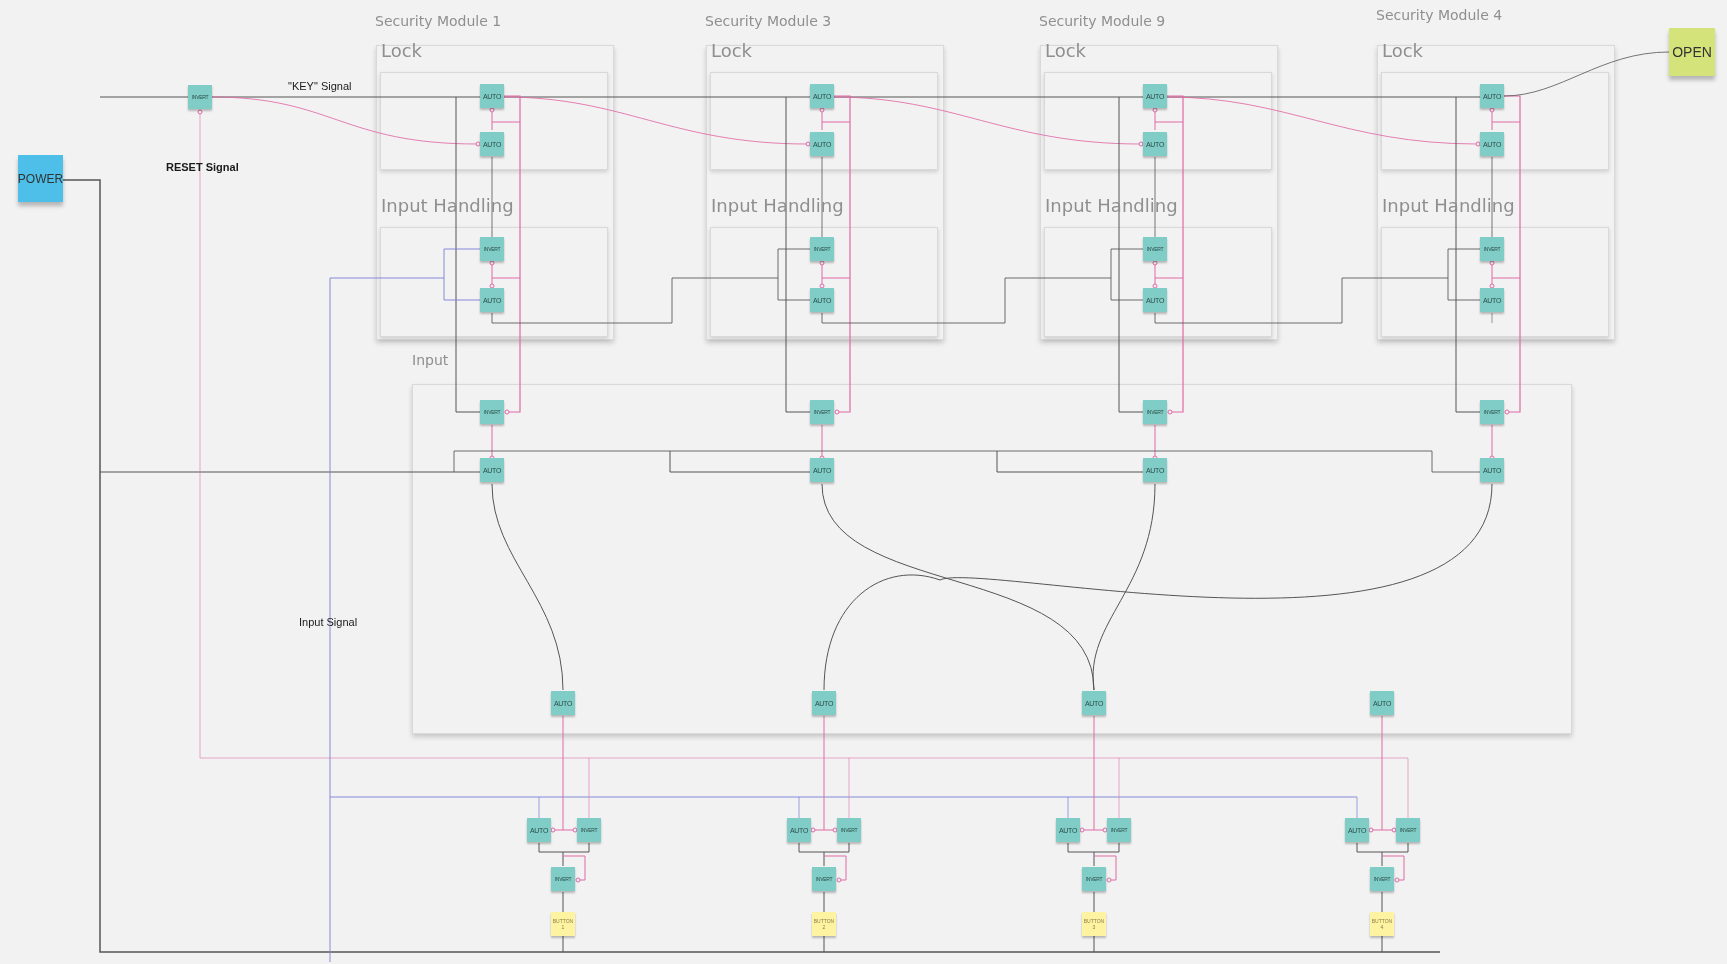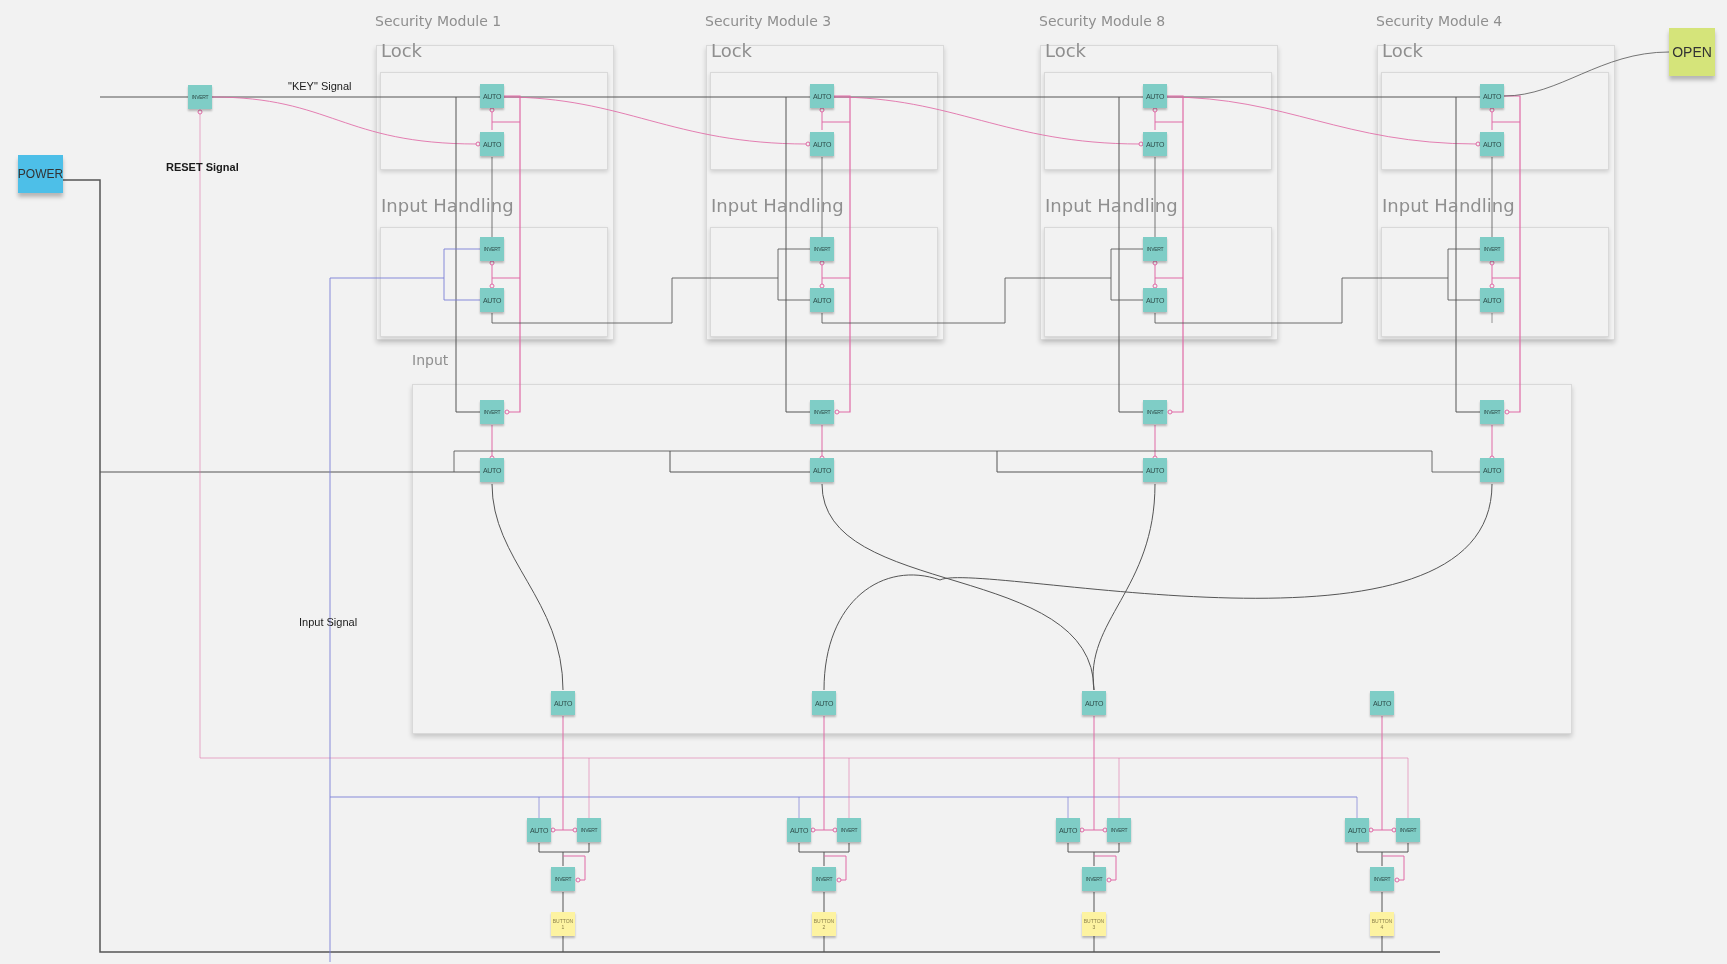--- a/index.html
+++ b/index.html
@@ -5,21 +5,21 @@
   html,body{margin:0;padding:0;}
   body{width:1727px;height:964px;background:#f2f2f2;position:relative;overflow:hidden;font-family:"DejaVu Sans","Liberation Sans",sans-serif;}
   #wires{position:absolute;left:0;top:0;width:1727px;height:964px;z-index:2;pointer-events:none;}
   .frame{position:absolute;border:1.5px solid #d9d9d9;background:#f2f2f2;box-shadow:0 3px 5px rgba(0,0,0,0.18);z-index:1;}
   .frame-title{position:absolute;color:#8f8f8f;font-size:14px;white-space:nowrap;z-index:1;font-family:"DejaVu Sans",sans-serif;}
   .frame-inner-title{position:absolute;color:#8f8f8f;font-size:18px;white-space:nowrap;z-index:3;}
   .node{position:absolute;width:24px;height:24px;background:#7fcdc6;box-shadow:0 2px 2px rgba(0,0,0,0.25);z-index:4;display:flex;align-items:center;justify-content:center;font-size:7px;color:#2e4d4a;letter-spacing:-0.3px;font-family:"Liberation Sans",sans-serif;overflow:hidden;}
   .node.invert{font-size:5px;}
   .button-note{position:absolute;width:24px;height:24px;background:#fdf3a1;box-shadow:0 2px 2px rgba(0,0,0,0.25);z-index:4;display:flex;align-items:center;justify-content:center;text-align:center;font-size:5px;line-height:6px;color:#8a7f4a;font-family:"Liberation Sans",sans-serif;}
   .big-note{position:absolute;display:flex;align-items:center;justify-content:center;box-shadow:0 4px 4px rgba(0,0,0,0.25);z-index:4;font-family:"Liberation Sans",sans-serif;color:#333;}
-  .power{left:18px;top:155px;width:45px;height:38px;background:#4dbfe8;font-size:12px;}
+  .power{left:18px;top:155px;width:45px;height:47px;background:#4dbfe8;font-size:12px;}
   .open{left:1669px;top:28px;width:46px;height:48px;background:#d5e47a;font-size:14px;}
   .label{position:absolute;font-size:11px;color:#1a1a1a;z-index:5;white-space:nowrap;background:transparent;font-family:"Liberation Sans",sans-serif;}
 </style>
 </head>
 <body>
 
 <div class="big-note power">POWER</div>
 <div class="big-note open">OPEN</div>
 
 <div class="label" style="left:288px;top:80px;">"KEY" Signal</div>
@@ -42,31 +42,31 @@
     <div class="frame-title" style="left:705px;top:13px;">Security Module 3</div>
     <div class="frame" style="left:706px;top:45px;width:236px;height:293px;"></div>
     <div class="frame-inner-title" style="left:711px;top:40px;">Lock</div>
     <div class="frame" style="left:710px;top:72px;width:226px;height:96px;box-shadow:0 2px 4px rgba(0,0,0,0.15);"></div>
     <div class="frame-inner-title" style="left:711px;top:195px;">Input Handling</div>
     <div class="frame" style="left:710px;top:227px;width:226px;height:108px;box-shadow:0 2px 4px rgba(0,0,0,0.15);"></div>
     <div class="node" style="left:810px;top:84px;">AUTO</div>
     <div class="node" style="left:810px;top:132px;">AUTO</div>
     <div class="node invert" style="left:810px;top:237px;">INVERT</div>
     <div class="node" style="left:810px;top:288px;">AUTO</div>
-    <div class="frame-title" style="left:1039px;top:13px;">Security Module 8</div>
+    <div class="frame-title" style="left:1039px;top:13px;">Security Module 9</div>
     <div class="frame" style="left:1040px;top:45px;width:236px;height:293px;"></div>
     <div class="frame-inner-title" style="left:1045px;top:40px;">Lock</div>
     <div class="frame" style="left:1044px;top:72px;width:226px;height:96px;box-shadow:0 2px 4px rgba(0,0,0,0.15);"></div>
     <div class="frame-inner-title" style="left:1045px;top:195px;">Input Handling</div>
     <div class="frame" style="left:1044px;top:227px;width:226px;height:108px;box-shadow:0 2px 4px rgba(0,0,0,0.15);"></div>
     <div class="node" style="left:1143px;top:84px;">AUTO</div>
     <div class="node" style="left:1143px;top:132px;">AUTO</div>
     <div class="node invert" style="left:1143px;top:237px;">INVERT</div>
     <div class="node" style="left:1143px;top:288px;">AUTO</div>
-    <div class="frame-title" style="left:1376px;top:13px;text-align:right;">Security Module 4</div>
+    <div class="frame-title" style="left:1376px;top:7px;text-align:right;">Security Module 4</div>
     <div class="frame" style="left:1377px;top:45px;width:236px;height:293px;"></div>
     <div class="frame-inner-title" style="left:1382px;top:40px;">Lock</div>
     <div class="frame" style="left:1381px;top:72px;width:226px;height:96px;box-shadow:0 2px 4px rgba(0,0,0,0.15);"></div>
     <div class="frame-inner-title" style="left:1382px;top:195px;">Input Handling</div>
     <div class="frame" style="left:1381px;top:227px;width:226px;height:108px;box-shadow:0 2px 4px rgba(0,0,0,0.15);"></div>
     <div class="node" style="left:1480px;top:84px;">AUTO</div>
     <div class="node" style="left:1480px;top:132px;">AUTO</div>
     <div class="node invert" style="left:1480px;top:237px;">INVERT</div>
     <div class="node" style="left:1480px;top:288px;">AUTO</div>
   </div>

